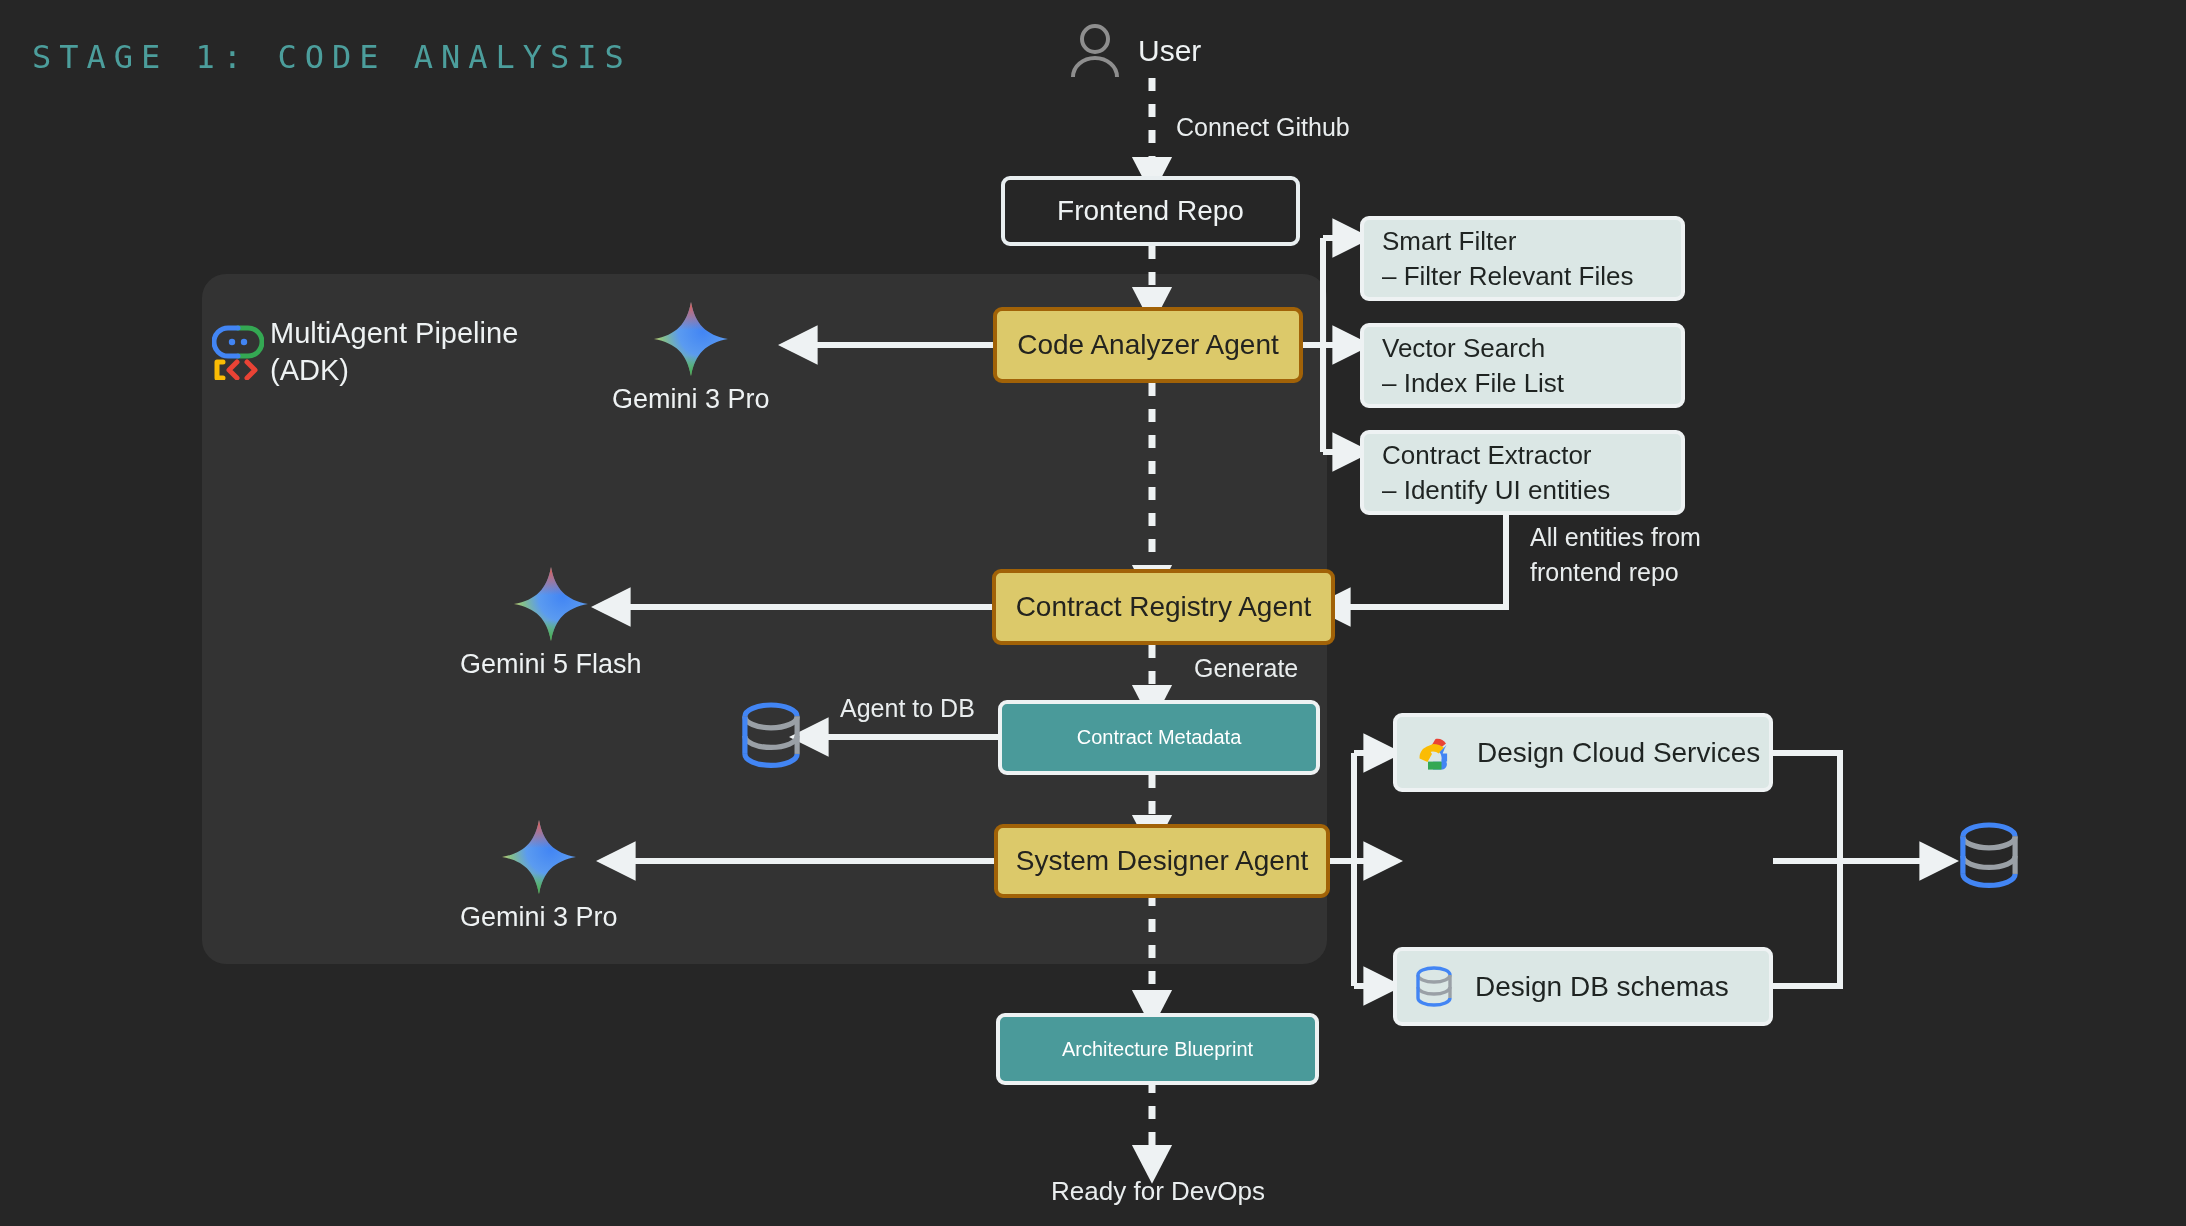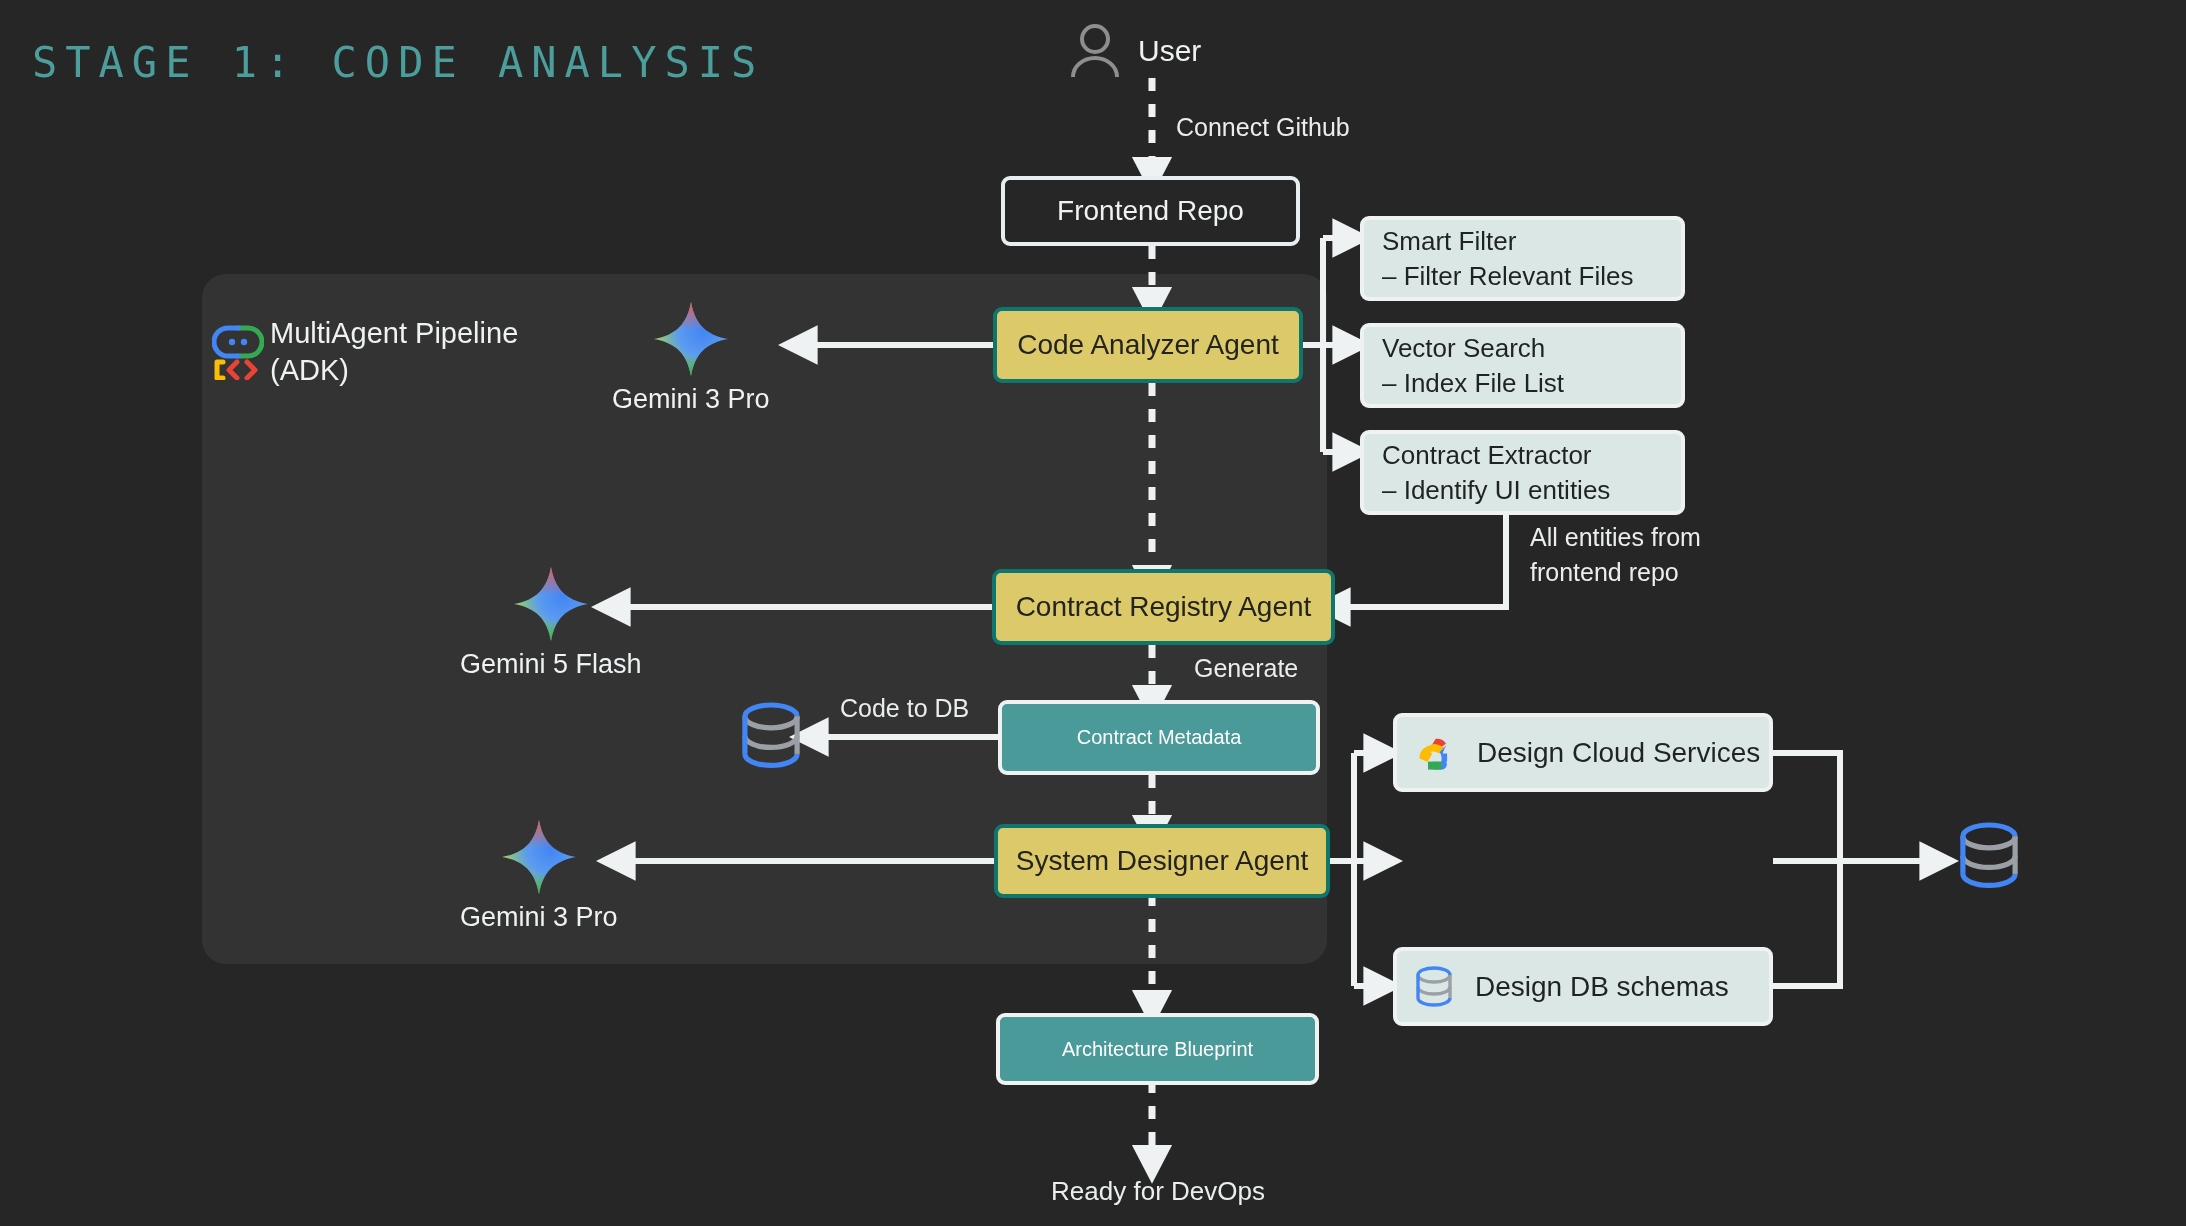--- a/index.html
+++ b/index.html
@@ -9,38 +9,38 @@
     background:#262626;
     font-family:"Liberation Sans","DejaVu Sans",sans-serif;
     overflow:hidden;
   }
   #svg-layer{position:absolute;left:0;top:0;width:2186px;height:1226px;}
 
   
   .stage-title{
     position:absolute;left:32px;top:38px;
     font-family:"DejaVu Sans Mono","Liberation Mono",monospace;
-    font-size:42px;font-weight:500;letter-spacing:8px;
+    font-size:32px;font-weight:500;letter-spacing:8px;
     color:#4c9e9c;white-space:nowrap;
   }
 
   
   .node{
     position:absolute;box-sizing:border-box;
     border-radius:9px;
     display:flex;align-items:center;
     white-space:nowrap;
   }
   .node.outline{
     background:#262626;border:4px solid #e8eef0;
     color:#eef2f3;justify-content:center;
     font-size:28px;
   }
   .node.agent{
-    background:#dcc96a;border:4px solid #0f766e;
+    background:#dcc96a;border:4px solid #a16207;
     color:#23231f;justify-content:center;
     font-size:28px;
   }
   .node.artifact{
     background:#4a9a9a;border:4px solid #eef2f3;
     color:#ffffff;justify-content:center;
     font-size:20px;
   }
   .node.tool{
     background:#dbe7e5;border:4px solid #eef2f3;
@@ -156,21 +156,21 @@
 
   <div class="label" style="left:1176px;top:110px;">Connect Github</div>
 
   <div class="label" style="left:1530px;top:520px;">
     <div>All entities from</div>
     <div>frontend repo</div>
   </div>
 
   <div class="label" style="left:1194px;top:651px;">Generate</div>
 
-  <div class="label" style="left:840px;top:691px;">Code to DB</div>
+  <div class="label" style="left:840px;top:691px;">Agent to DB</div>
 
   <div class="caption" style="left:1158px;top:1176px;">Ready for DevOps</div>
 
   <div class="pipeline-head" style="left:212px;top:315px;">
     <span class="icon">
       <svg width="52" height="56" viewBox="0 0 52 56">
 
         <path d="M26 4 H36 a14 14 0 0 1 0 28 H26" fill="none" stroke="#34a853" stroke-width="5" stroke-linecap="round"></path>
         <path d="M26 4 H16 a14 14 0 0 0 0 28 H26" fill="none" stroke="#4285f4" stroke-width="5" stroke-linecap="round"></path>
         <circle cx="20" cy="18" r="3.2" fill="#4285f4"></circle>

